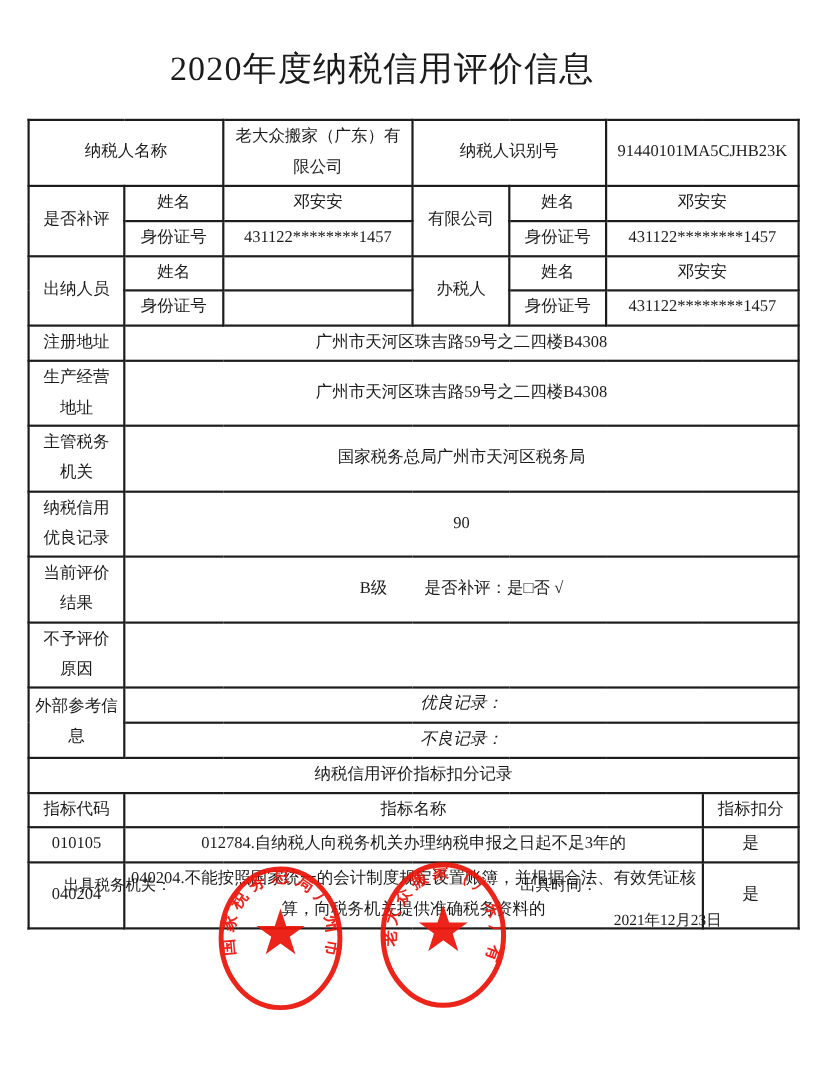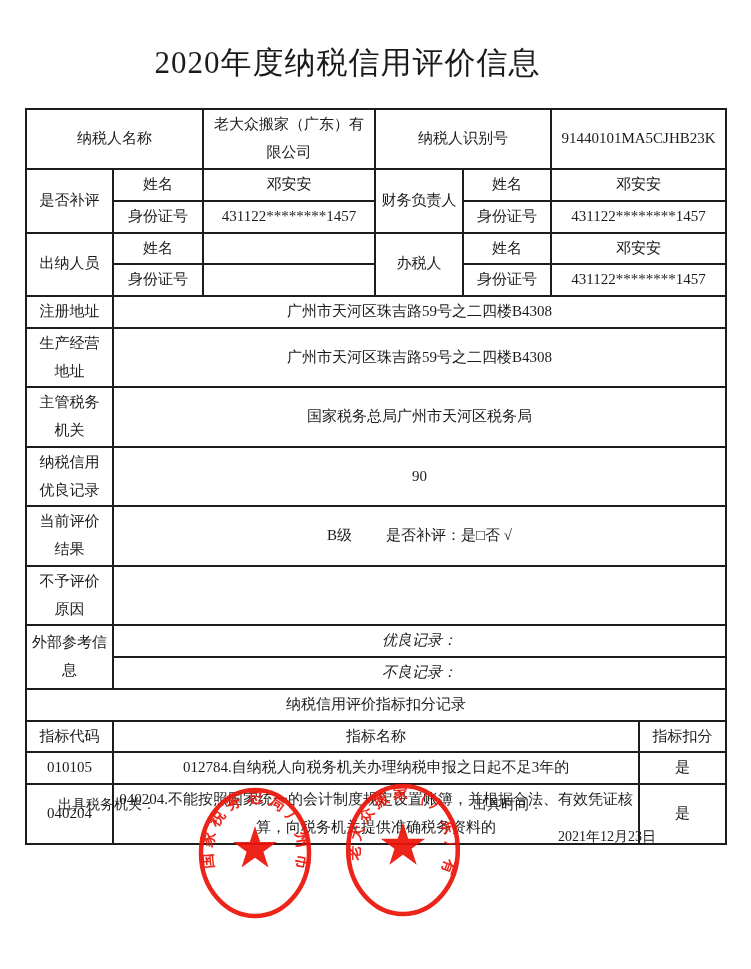--- a/index.html
+++ b/index.html
@@ -54,21 +54,21 @@
     <td colspan="2">纳税人名称</td>
     <td class="wrap">老大众搬家（广东）有
 限公司</td>
     <td colspan="2">纳税人识别号</td>
     <td colspan="2">91440101MA5CJHB23K</td>
   </tr>
   <tr class="h29">
     <td rowspan="2">是否补评</td>
     <td>姓名</td>
     <td>邓安安</td>
-    <td rowspan="2">财务负责人</td>
+    <td rowspan="2">有限公司</td>
     <td>姓名</td>
     <td colspan="2">邓安安</td>
   </tr>
   <tr class="h29">
     <td>身份证号</td>
     <td>431122********1457</td>
     <td>身份证号</td>
     <td colspan="2">431122********1457</td>
   </tr>
   <tr class="h29">

